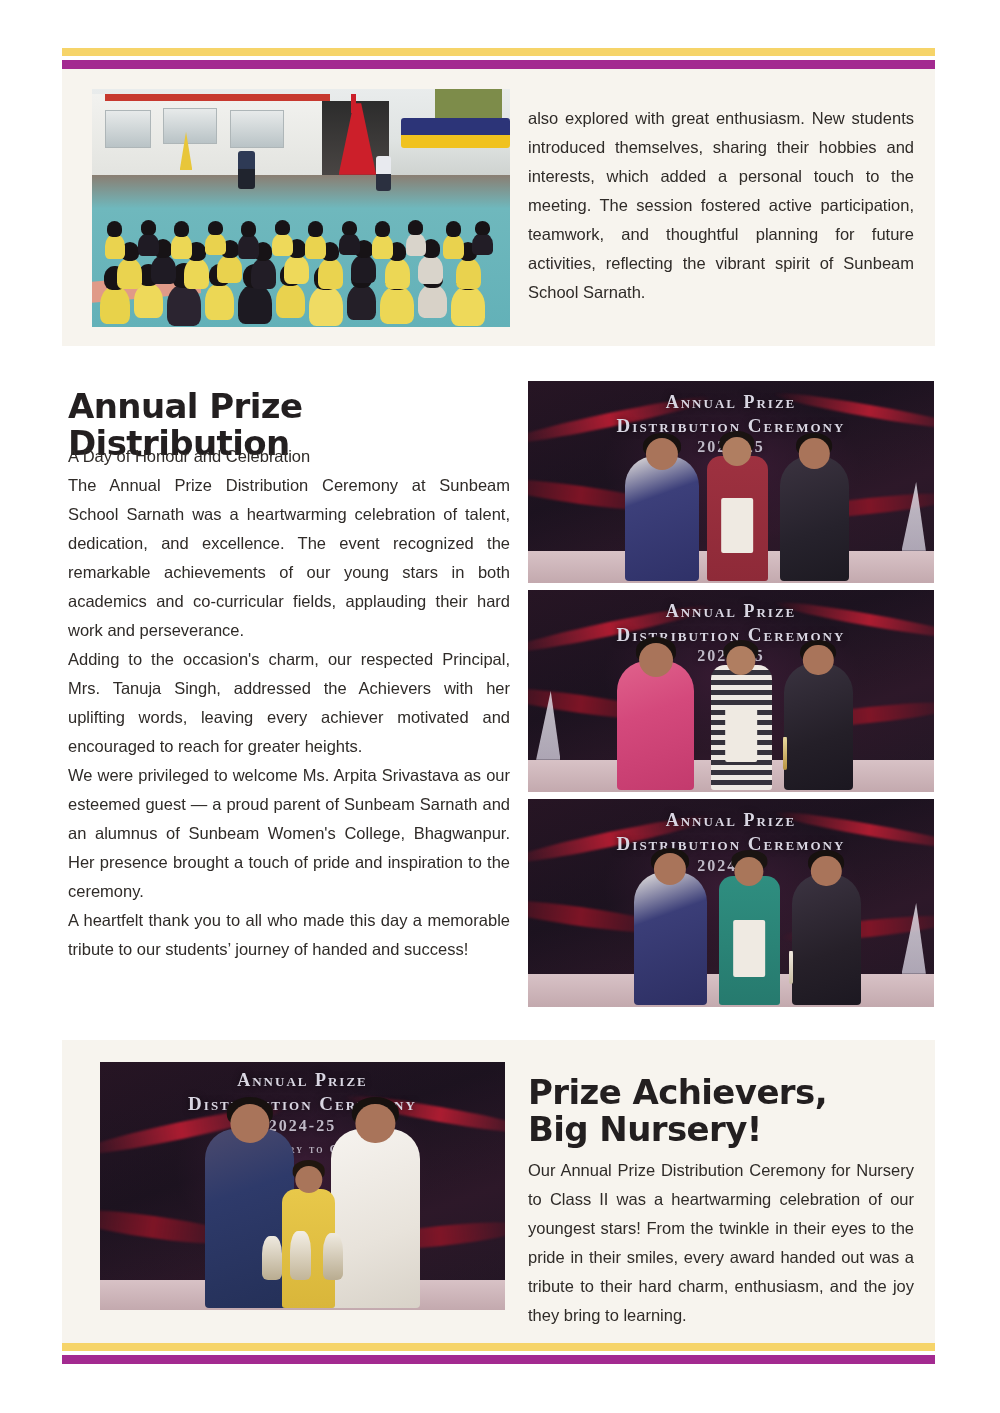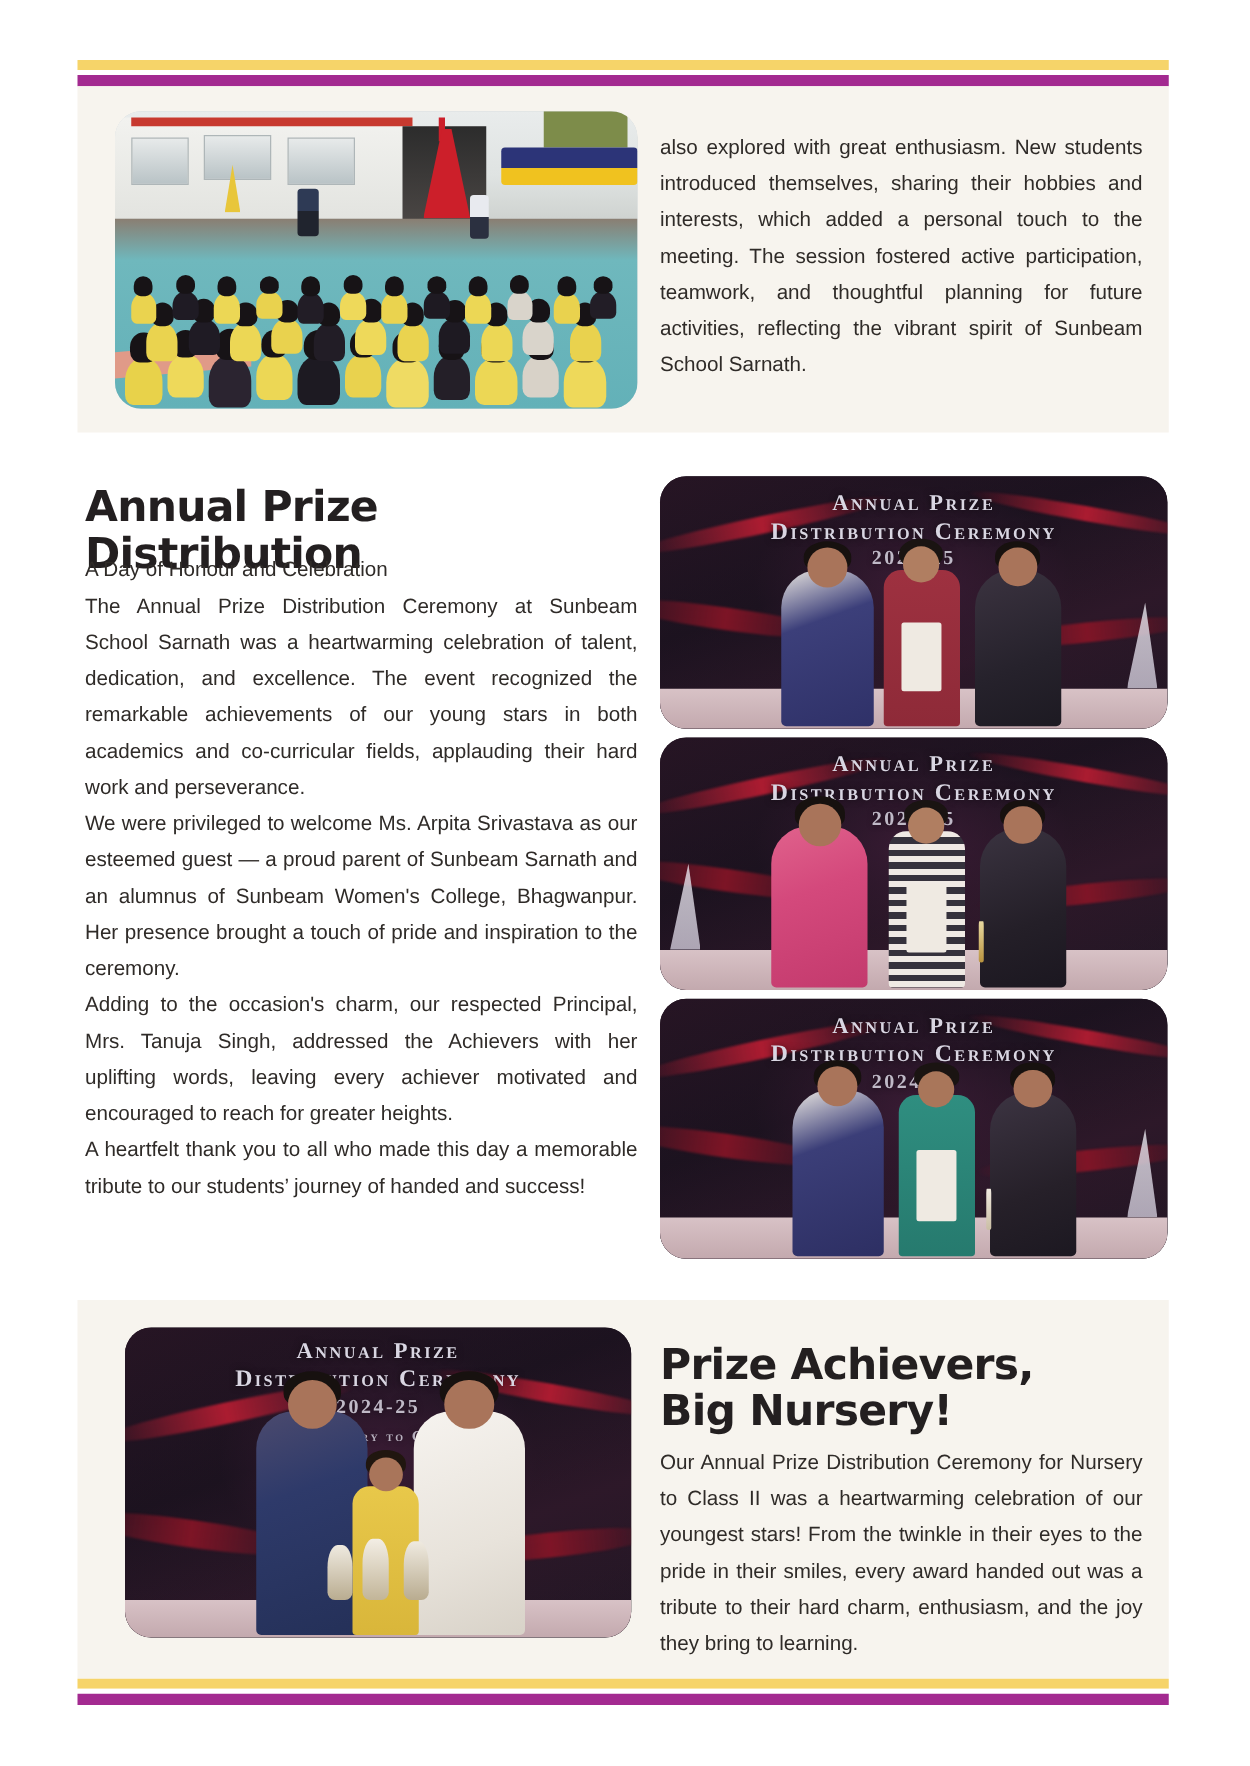--- a/index.html
+++ b/index.html
@@ -18,21 +18,21 @@
   .rule-purple { height:9px;  background:#a32a90; }
   .top-rules    { top:48px; }
   .bottom-rules { top:1343px; }
 
   
   .panel { position:absolute; background:#f7f4ee; }
   .panel-top    { left:62px; top:69px;   width:873px; height:277px; }
   .panel-bottom { left:62px; top:1040px; width:873px; height:303px; }
 
   
-  .photo { position:absolute; overflow:hidden; background:#1d1a24;border-radius:21px; }
+  .photo { position:absolute; overflow:hidden; background:#1d1a24; }
 
   
   .assembly { left:92px; top:89px; width:418px; height:238px; background:#cfd6d8; }
   .asm-sky   { position:absolute; left:0; top:0; width:100%; height:36%;
                background:linear-gradient(180deg,#e9ecec 0%,#dfe3e2 60%,#cfd3d0 100%); }
   .asm-bldg  { position:absolute; left:0; top:2%; width:57%; height:34%;
                background:linear-gradient(180deg,#f2f2ef 0%,#e3e4e0 100%); }
   .asm-redln { position:absolute; left:3%; top:2%; width:54%; height:3%; background:#c7392f; }
   .asm-win   { position:absolute; background:linear-gradient(180deg,#e7eaea,#b9c3c6); border:1px solid #aeb6b8; }
   .asm-door  { position:absolute; left:55%; top:5%; width:16%; height:32%;
@@ -194,22 +194,22 @@
 
   <div class="col-text intro-text">
     <p>also explored with great enthusiasm. New students introduced themselves, sharing their hobbies and interests, which added a personal touch to the meeting. The session fostered active participation, teamwork, and thoughtful planning for future activities, reflecting the vibrant spirit of Sunbeam School Sarnath.</p>
   </div>
 
   <h1 class="col-text h-big apd-head">Annual Prize Distribution</h1>
 
   <div class="col-text apd-body">
     <p class="sub">A Day of Honour and Celebration</p>
     <p>The Annual Prize Distribution Ceremony at Sunbeam School Sarnath was a heartwarming celebration of talent, dedication, and excellence. The event recognized the remarkable achievements of our young stars in both academics and co-curricular fields, applauding their hard work and perseverance.</p>
+    <p>Adding to the occasion's charm, our respected Principal, Mrs. Tanuja Singh, addressed the Achievers with her uplifting words, leaving every achiever motivated and encouraged to reach for greater heights.</p>
     <p>We were privileged to welcome Ms. Arpita Srivastava as our esteemed guest — a proud parent of Sunbeam Sarnath and an alumnus of Sunbeam Women's College, Bhagwanpur. Her presence brought a touch of pride and inspiration to the ceremony.</p>
-    <p>Adding to the occasion's charm, our respected Principal, Mrs. Tanuja Singh, addressed the Achievers with her uplifting words, leaving every achiever motivated and encouraged to reach for greater heights.</p>
     <p>A heartfelt thank you to all who made this day a memorable tribute to our students’ journey of handed and success!</p>
   </div>
 
   <div class="photo stage cer1">
     <div class="stage-bg"></div>
     <div class="swoosh sw1"></div>
     <div class="swoosh sw2"></div>
     <div class="swoosh sw3"></div>
     <div class="swoosh sw4"></div>
     <div class="backtext">

